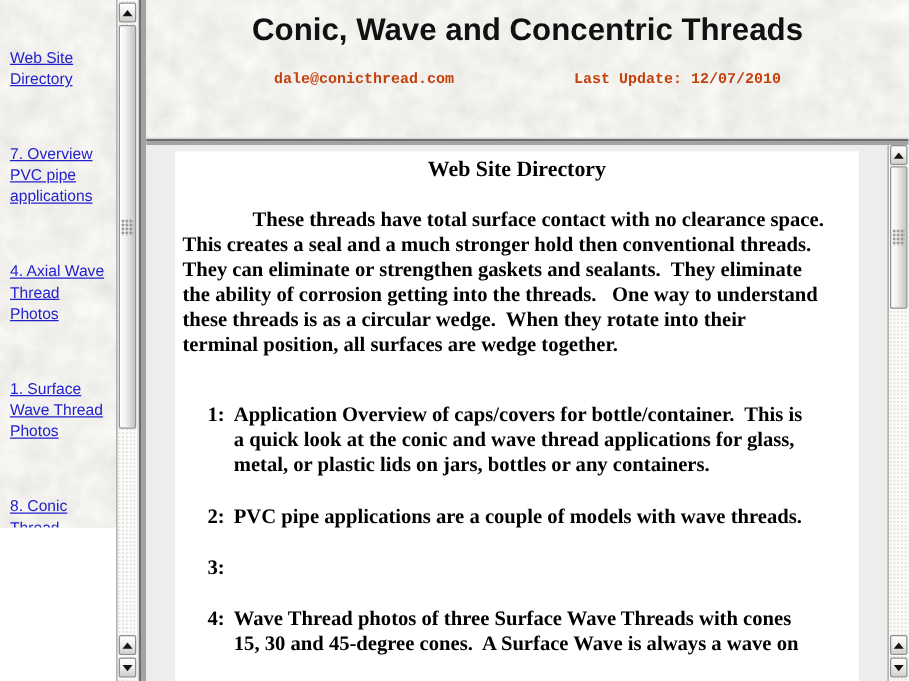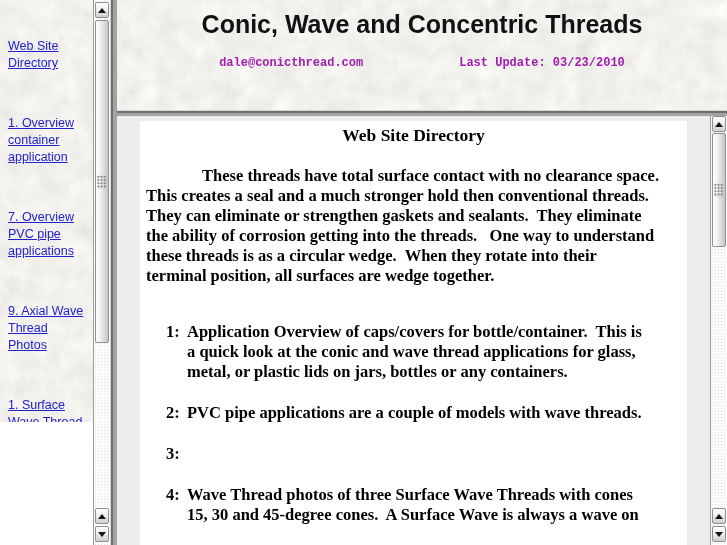--- a/index.html
+++ b/index.html
@@ -26,21 +26,21 @@
 
   
   .right-col { position:absolute; left:117px; top:0; width:610px; height:545px; }
 
   
   .header-frame { position:absolute; left:0; top:0; width:610px; height:110px; overflow:hidden; }
   .header-inner { position:relative; }
   .site-title { margin-top:10px; text-align:center; font-weight:bold; font-size:25px;
                 color:#111; letter-spacing:0; }
   .subline { margin-top:17px; display:flex; justify-content:center; column-gap:96px;
-             font-family:"Liberation Mono", monospace; font-weight:bold; font-size:12px; color:#a21caf; }
+             font-family:"Liberation Mono", monospace; font-weight:bold; font-size:12px; color:#c2410c; }
 
   
   .main-frame { position:absolute; left:0; top:116px; width:610px; height:429px;
                 background:#ededeb; overflow:hidden; }
   .content-box { position:absolute; left:23px; top:5px; width:547px; height:440px;
                  background:#ffffff; padding:4px 6px 0 6px; overflow:hidden;
                  font-family:"Liberation Serif", serif; font-weight:bold; color:#000;
                  font-size:16.5px; line-height:20px; }
   .content-heading { text-align:center; font-size:17.5px; margin-bottom:21px; }
   .intro { white-space:pre-wrap; text-indent:56px; margin-bottom:36px; }
@@ -87,27 +87,24 @@
           <feFuncG type="linear" slope="0.30" intercept="0.73"></feFuncG>
           <feFuncB type="linear" slope="0.30" intercept="0.70"></feFuncB>
           <feFuncA type="linear" slope="0" intercept="1"></feFuncA>
         </feComponentTransfer>
       </filter>
       <rect width="100%" height="100%" filter="url(#paper1)"></rect>
     </svg>
     <nav class="sidebar-links">
       <a class="side-link">Web Site
 Directory</a>
-      <a class="side-link">1. Overview
-container
-application</a>
       <a class="side-link">7. Overview
 PVC pipe
 applications</a>
-      <a class="side-link">9. Axial Wave
+      <a class="side-link">4. Axial Wave
 Thread
 Photos</a>
       <a class="side-link">1. Surface
 Wave Thread
 Photos</a>
       <a class="side-link">8. Conic
 Thread
 Photos</a>
     </nav>
   </aside>
@@ -142,21 +139,21 @@
             <feFuncB type="linear" slope="0.30" intercept="0.70"></feFuncB>
             <feFuncA type="linear" slope="0" intercept="1"></feFuncA>
           </feComponentTransfer>
         </filter>
         <rect width="100%" height="100%" filter="url(#paper2)"></rect>
       </svg>
       <div class="header-inner">
         <h1 class="site-title">Conic, Wave and Concentric Threads</h1>
         <div class="subline">
           <span>dale@conicthread.com</span>
-          <span>Last Update: 03/23/2010</span>
+          <span>Last Update: 12/07/2010</span>
         </div>
       </div>
     </header>
 
     <div class="hborder"></div>
 
     <main class="main-frame">
       <div class="content-box">
         <div class="content-heading">Web Site Directory</div>
         <div class="intro">These threads have total surface contact with no clearance space.

